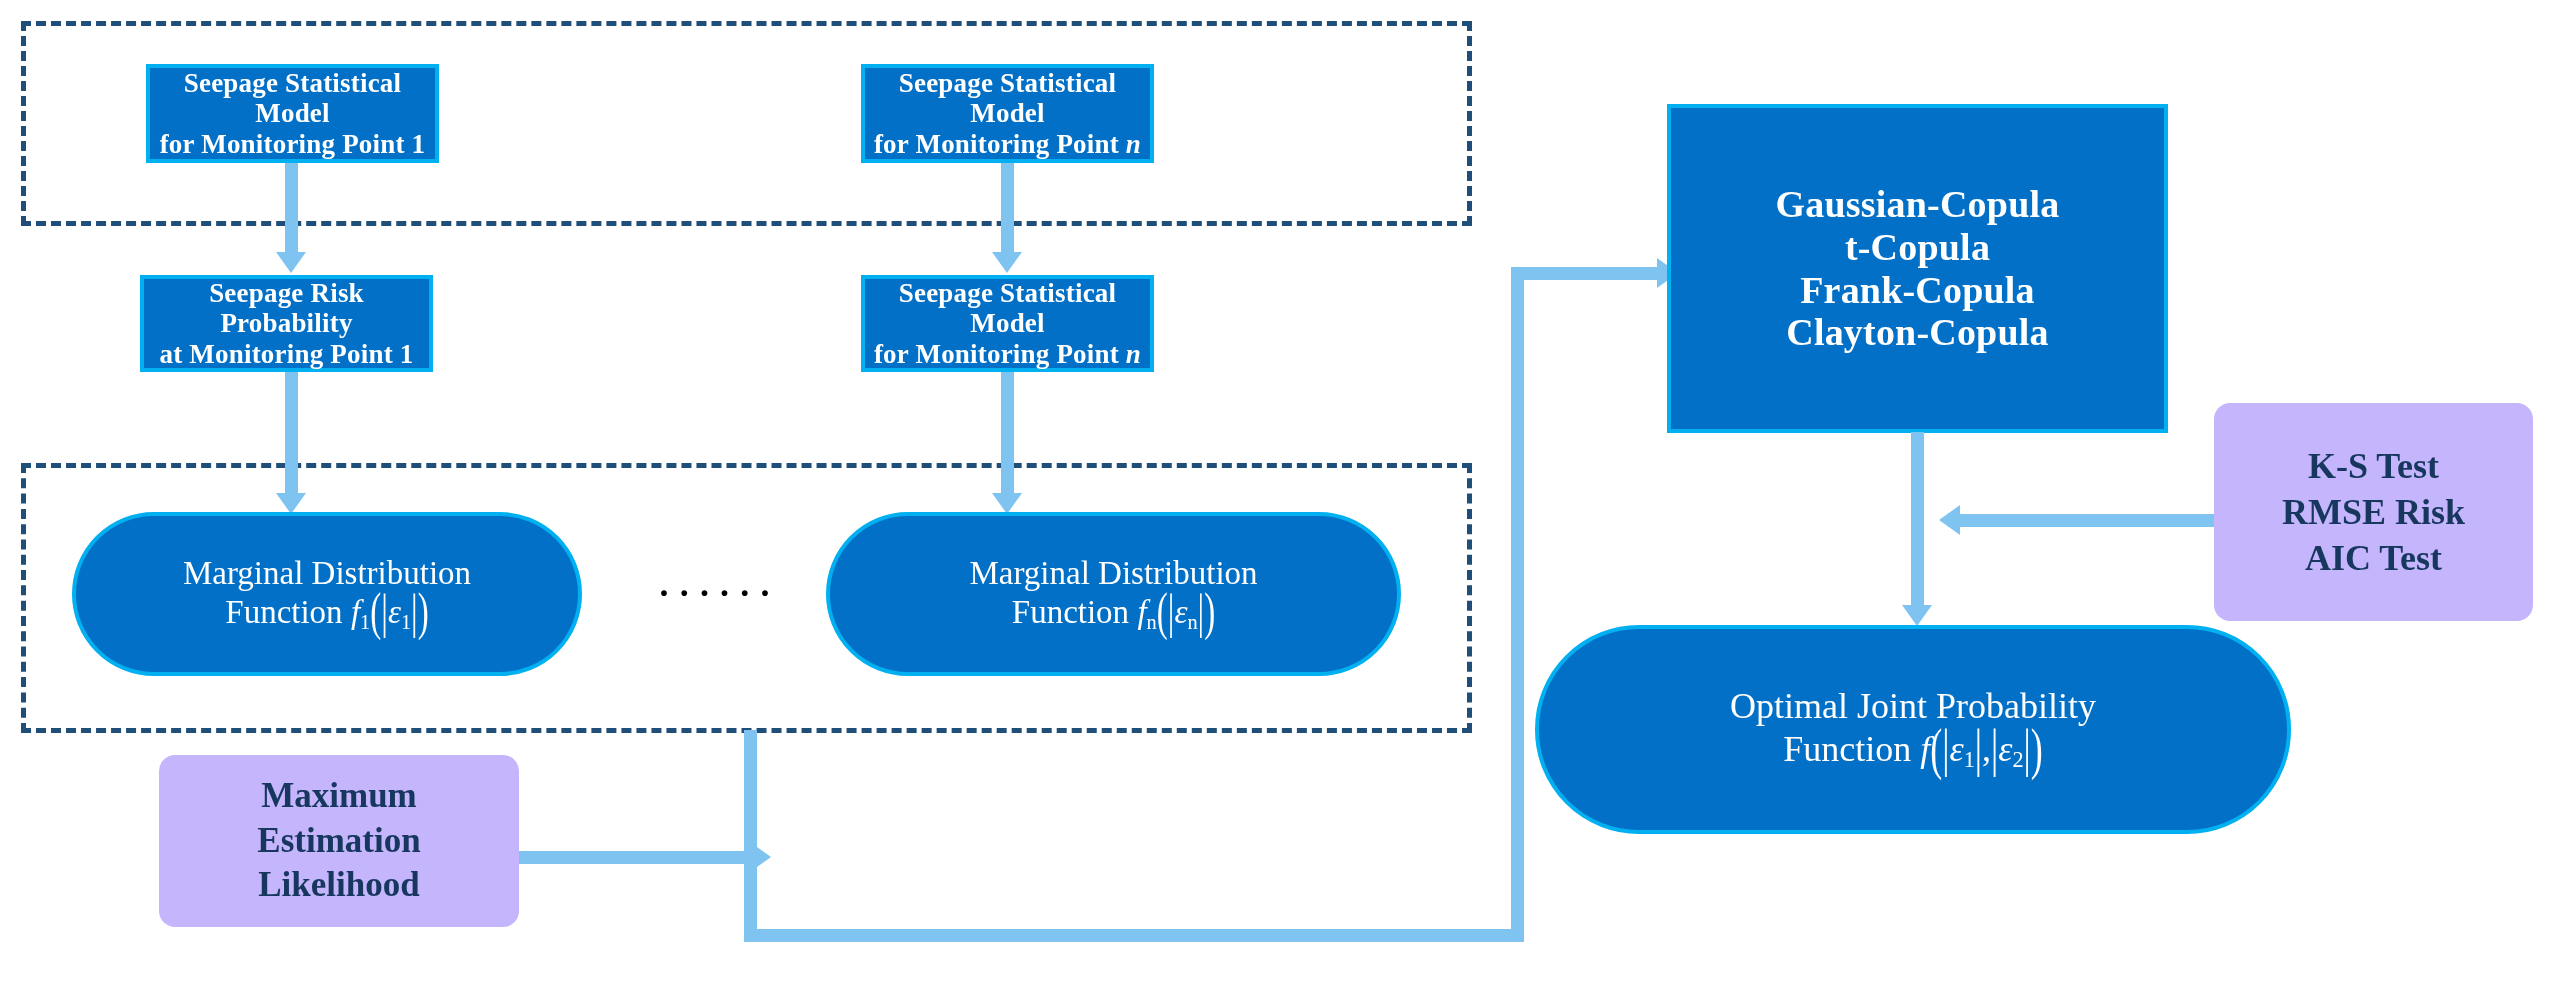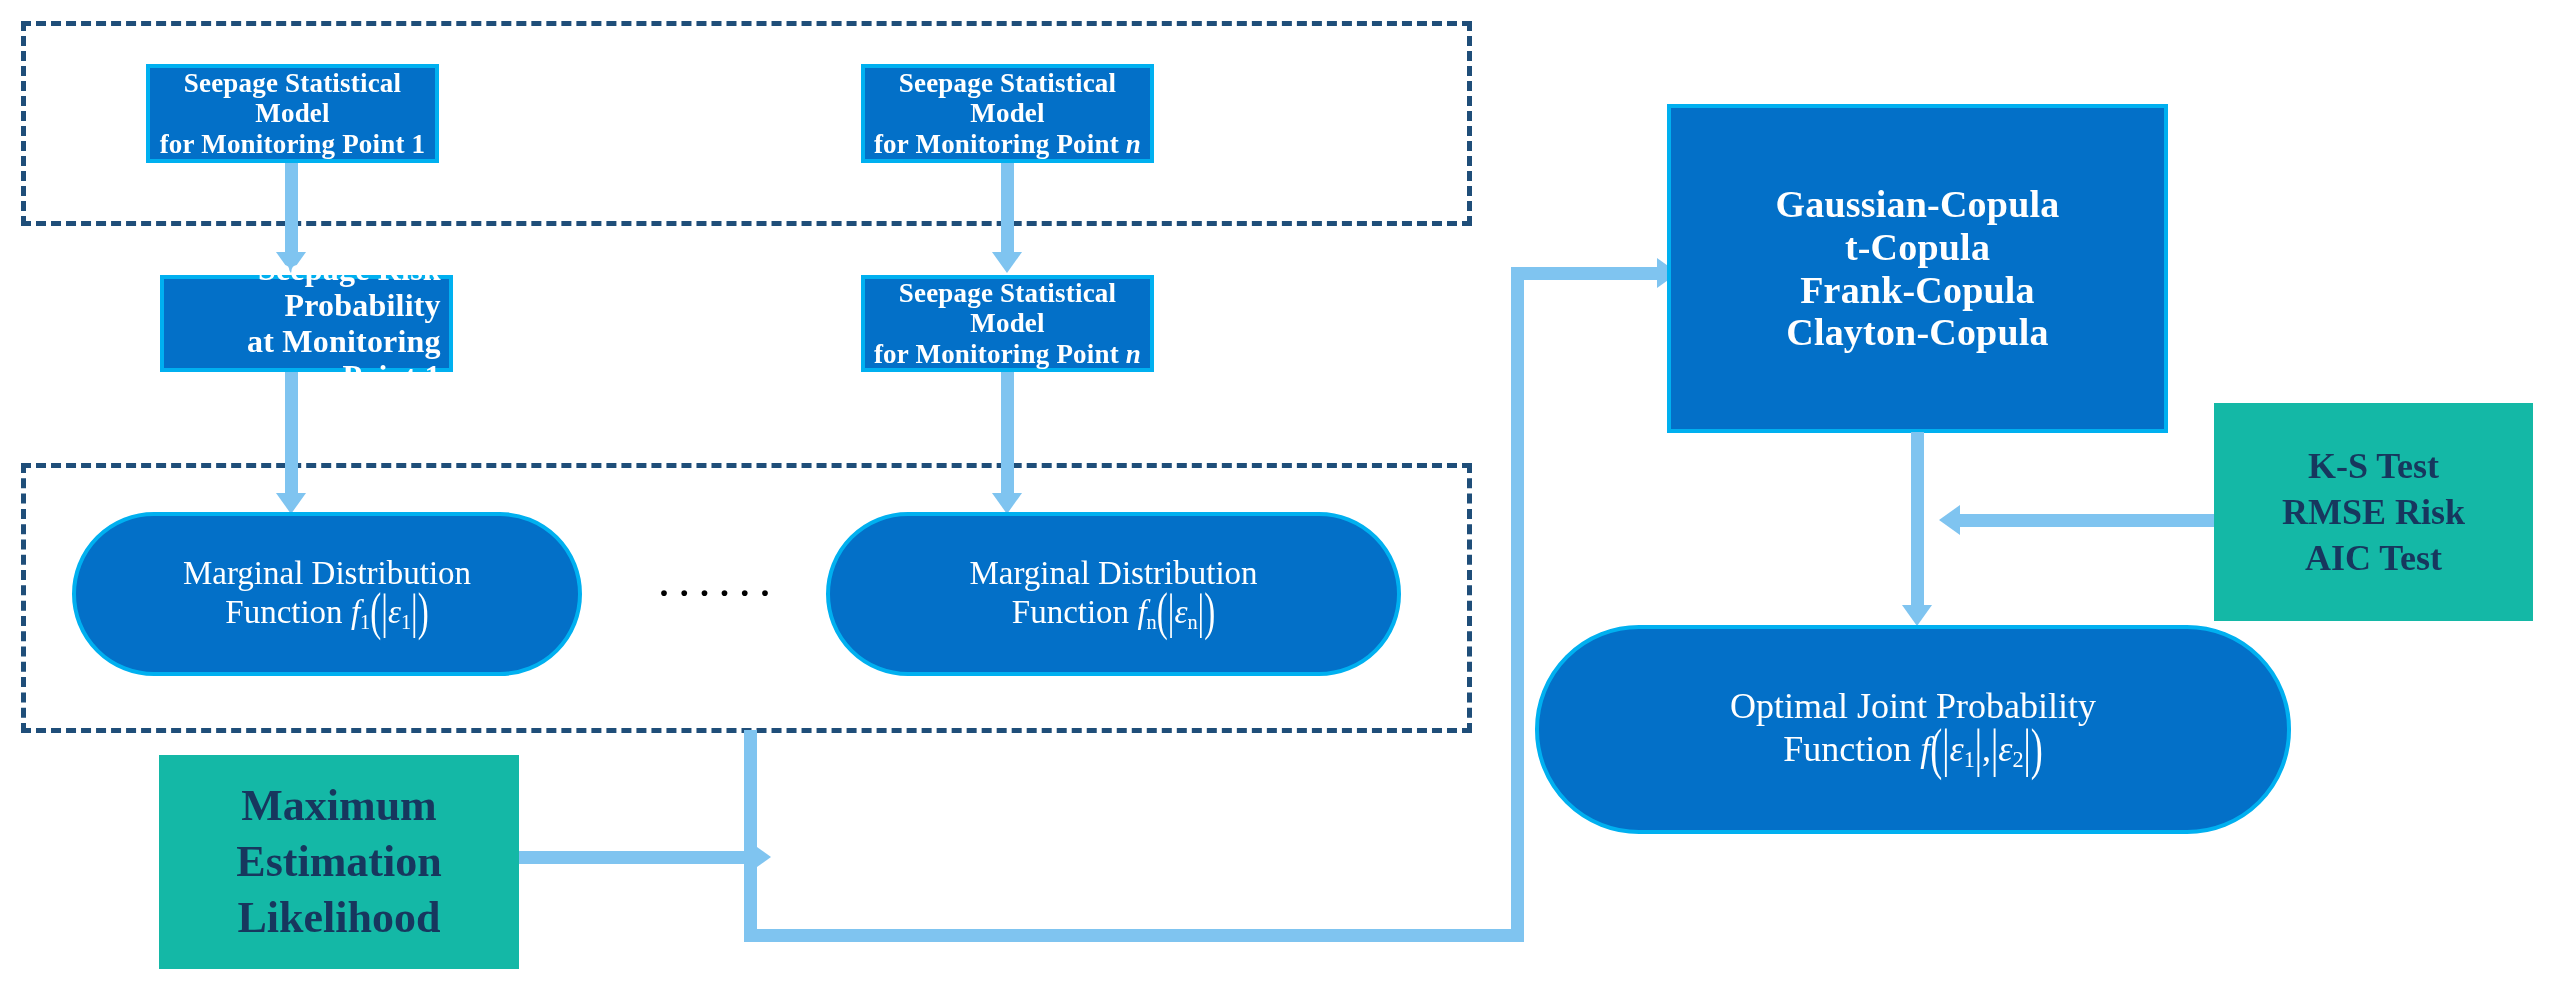--- a/index.html
+++ b/index.html
@@ -47,29 +47,30 @@
     justify-content:center;
     text-align:center;
     font-weight:normal;
     line-height:1.2;
   }
   .round .inner{padding:0 13px;width:100%;}
 
   
   .note{
     position:absolute;
-    background:#14b8a6;
+    background:#c4b5fd;
     color:#17375E;
     display:flex;
     align-items:center;
     justify-content:center;
     text-align:center;
     font-weight:bold;
     line-height:1.28;
     box-sizing:border-box;
+    border-radius:16px;
   }
   .note .inner{padding:0 6.6px;width:100%;}
 
   
   .vline{position:absolute;background:#7FC4F0;}
   .hline{position:absolute;background:#7FC4F0;}
   .arrow-down{
     position:absolute;width:0;height:0;
     border-left:15.6px solid transparent;
     border-right:15.6px solid transparent;
@@ -132,21 +133,21 @@
       </div>
     </div>
   </div>
 
   <div class="vline" style="left:285px;top:163px;width:13px;height:89px;"></div>
   <div class="arrow-down" style="left:276px;top:252px;"></div>
 
   <div class="vline" style="left:1001px;top:163px;width:13px;height:89px;"></div>
   <div class="arrow-down" style="left:992px;top:252px;"></div>
 
-  <div class="proc" style="left:160px;top:275px;width:293px;height:97px;font-size:32px;text-align:right;">
+  <div class="proc" style="left:140px;top:275px;width:293px;height:97px;font-size:27px;">
     <div class="inner">
       <div>Seepage Risk Probability</div>
       <div>at Monitoring Point 1</div>
     </div>
   </div>
 
   <div class="proc" style="left:861px;top:275px;width:293px;height:97px;font-size:27px;">
     <div class="inner">
       <div>Seepage Statistical Model</div>
       <div>
@@ -179,21 +180,21 @@
   <div class="round" style="left:826px;top:512px;width:575px;height:164px;border-radius:82px;font-size:33px;">
     <div class="inner">
       <div>Marginal Distribution</div>
       <div class="math">
         <span>Function</span>
         <span class="mf">f</span><sub>n</sub><span class="paren">(</span><span class="bar">|</span><span class="eps">ε</span><sub>n</sub><span class="bar">|</span><span class="paren">)</span>
       </div>
     </div>
   </div>
 
-  <div class="note" style="left:159px;top:755px;width:360px;height:214px;font-size:44px;">
+  <div class="note" style="left:159px;top:755px;width:360px;height:172px;font-size:35px;">
     <div class="inner">
       <div>Maximum</div>
       <div>Estimation</div>
       <div>Likelihood</div>
     </div>
   </div>
 
   <div class="hline" style="left:519px;top:851px;width:230px;height:13px;"></div>
   <div class="arrow-right" style="left:750px;top:842px;"></div>
 

